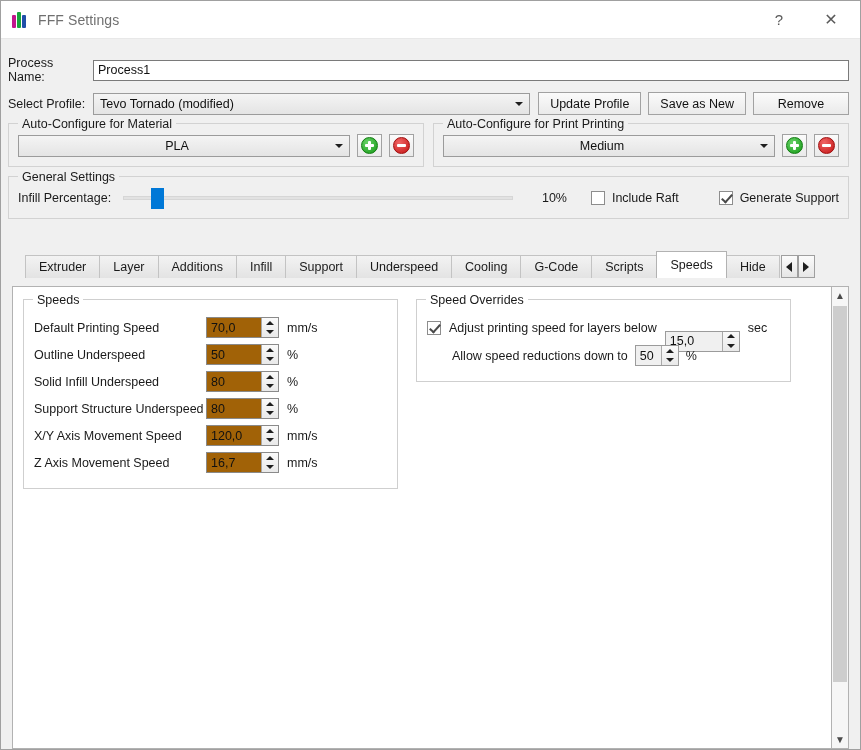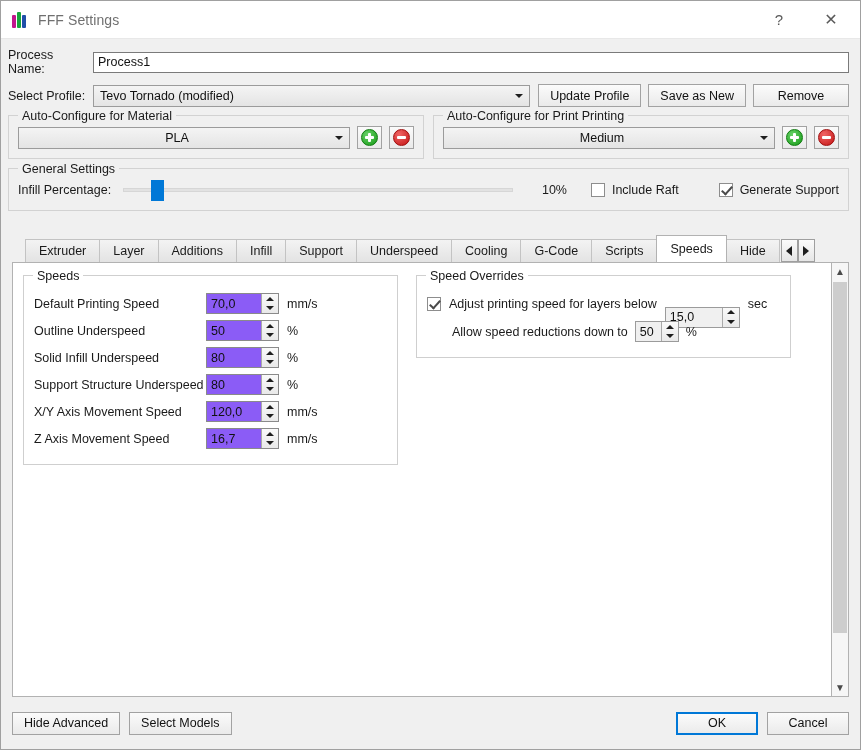--- a/index.html
+++ b/index.html
@@ -12,20 +12,21 @@
     background: #f0f0f0;
     overflow: hidden;
   }
 
   .window {
     width: 861px; height: 750px;
     background: #f0f0f0;
     border: 1px solid #a0a0a0;
     display: flex; flex-direction: column;
     position: relative;
+    gap: 8px;
   }
 
   
   .titlebar {
     height: 38px; min-height: 38px;
     background: #ffffff;
     display: flex; align-items: center;
     padding: 0 0 0 11px;
     border-bottom: 1px solid #e8e8e8;
   }
@@ -246,21 +247,21 @@
   .spin {
     width: 73px; height: 21px;
     border: 1px solid #8a8a8a;
     background: #ffffff;
     display: flex; align-items: stretch;
   }
   .spin.grey { background: #f0f0f0; border-color: #9b9b9b; }
   .spin .sval {
     flex: 1; display: flex; align-items: center;
     padding-left: 4px; font-size: 12.5px; color: #111;
-    background: #8b5cf6;
+    background: #a16207;
   }
   .spin.grey .sval { background: #f0f0f0; }
   .spin .sbtns {
     width: 17px;
     background: linear-gradient(#fafafa, #e9e9e9);
     border-left: 1px solid #a9a9a9;
     display: flex; flex-direction: column;
   }
   .spin .sbtns span {
     flex: 1; display: flex; align-items: center; justify-content: center;
@@ -592,21 +593,14 @@
         </div>
       <div class="vs-track">
         <div class="vs-thumb"></div>
       </div>
       <div class="vs-arrow">
           <span class="chev">▼</span>
         </div>
     </div>
   </div>
 
-  <div class="footer">
-    <div class="btn wide">Hide Advanced</div>
-    <div class="btn wide">Select Models</div>
-    <div class="spacer"></div>
-    <div class="btn ok">OK</div>
-    <div class="btn wide">Cancel</div>
-  </div>
 
 </div>
 
 </body></html>

